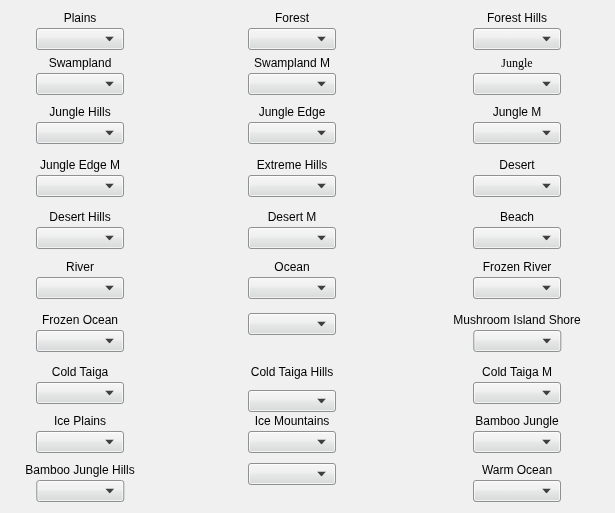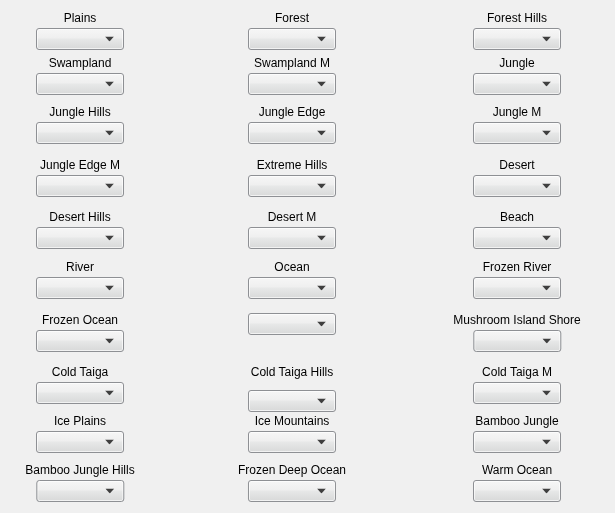--- a/index.html
+++ b/index.html
@@ -116,21 +116,21 @@
       <div class="biome-label">Swampland M</div>
       <div class="combobox" role="combobox">
         <span class="combo-value"></span>
         <span class="combo-arrow">
           <svg width="9" height="5" viewBox="0 0 9 5">
             <path d="M0 0 h9 L4.5 5 Z"></path>
           </svg>
         </span>
       </div>
     </div>
-    <div class="cell" style="left: 517px; top: 56px;">
+    <div class="cell" style="left: 517px; top: 56px; font-family: Liberation Serif, serif;">
       <div class="biome-label">Jungle</div>
       <div class="combobox" role="combobox">
         <span class="combo-value"></span>
         <span class="combo-arrow">
           <svg width="9" height="5" viewBox="0 0 9 5">
             <path d="M0 0 h9 L4.5 5 Z"></path>
           </svg>
         </span>
       </div>
     </div>
@@ -369,21 +369,20 @@
       <div class="combobox" role="combobox">
         <span class="combo-value"></span>
         <span class="combo-arrow">
           <svg width="9" height="5" viewBox="0 0 9 5">
             <path d="M0 0 h9 L4.5 5 Z"></path>
           </svg>
         </span>
       </div>
     </div>
     <div class="cell" style="left: 292px; top: 463px;">
-      <div class="biome-label">Frozen Deep Ocean</div>
       <div class="combobox" role="combobox">
         <span class="combo-value"></span>
         <span class="combo-arrow">
           <svg width="9" height="5" viewBox="0 0 9 5">
             <path d="M0 0 h9 L4.5 5 Z"></path>
           </svg>
         </span>
       </div>
     </div>
     <div class="cell" style="left: 517px; top: 463px;">

